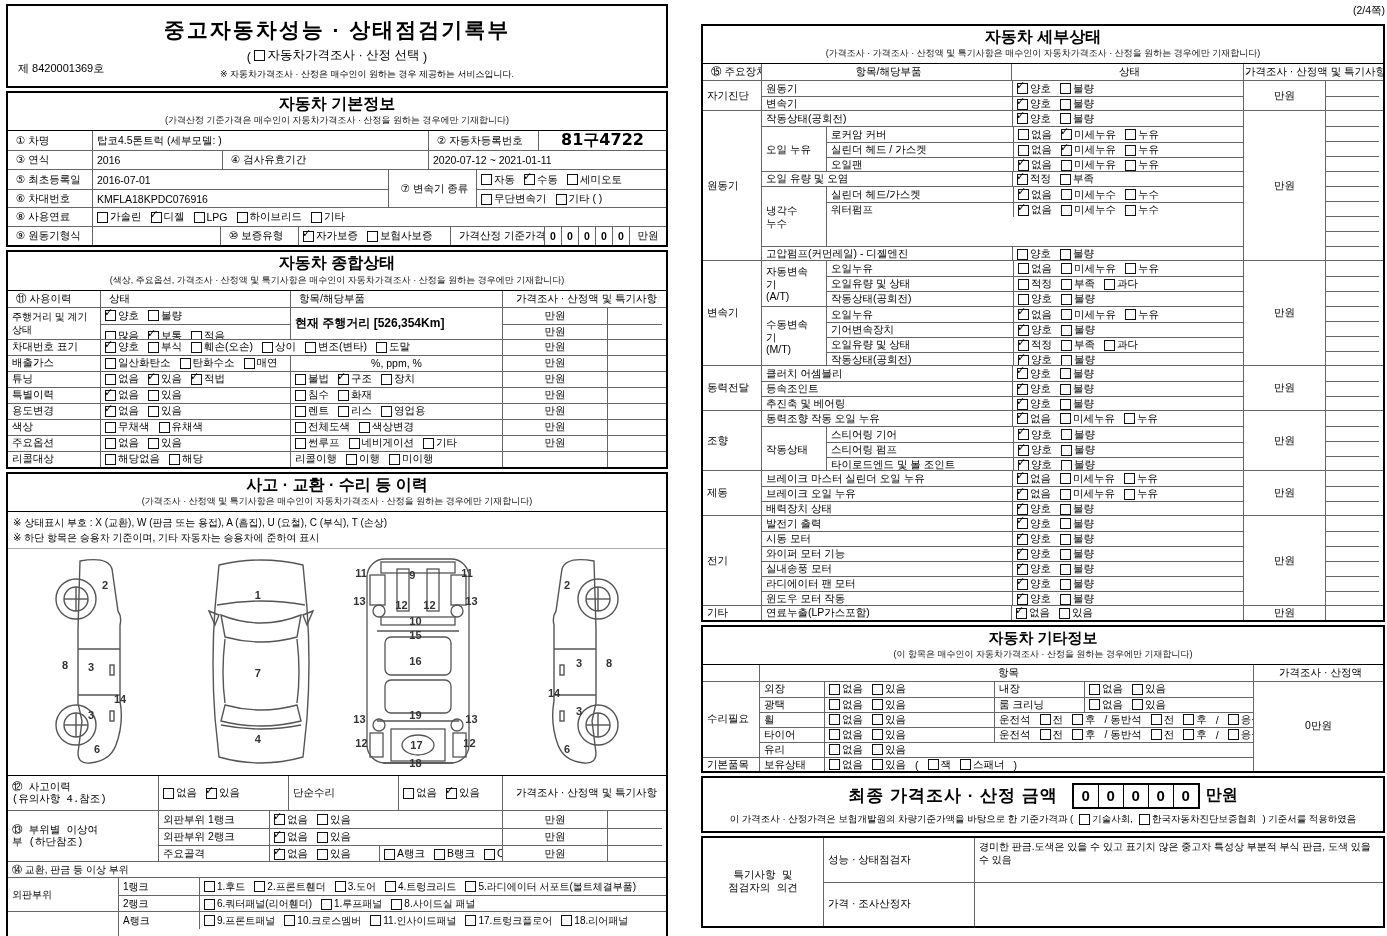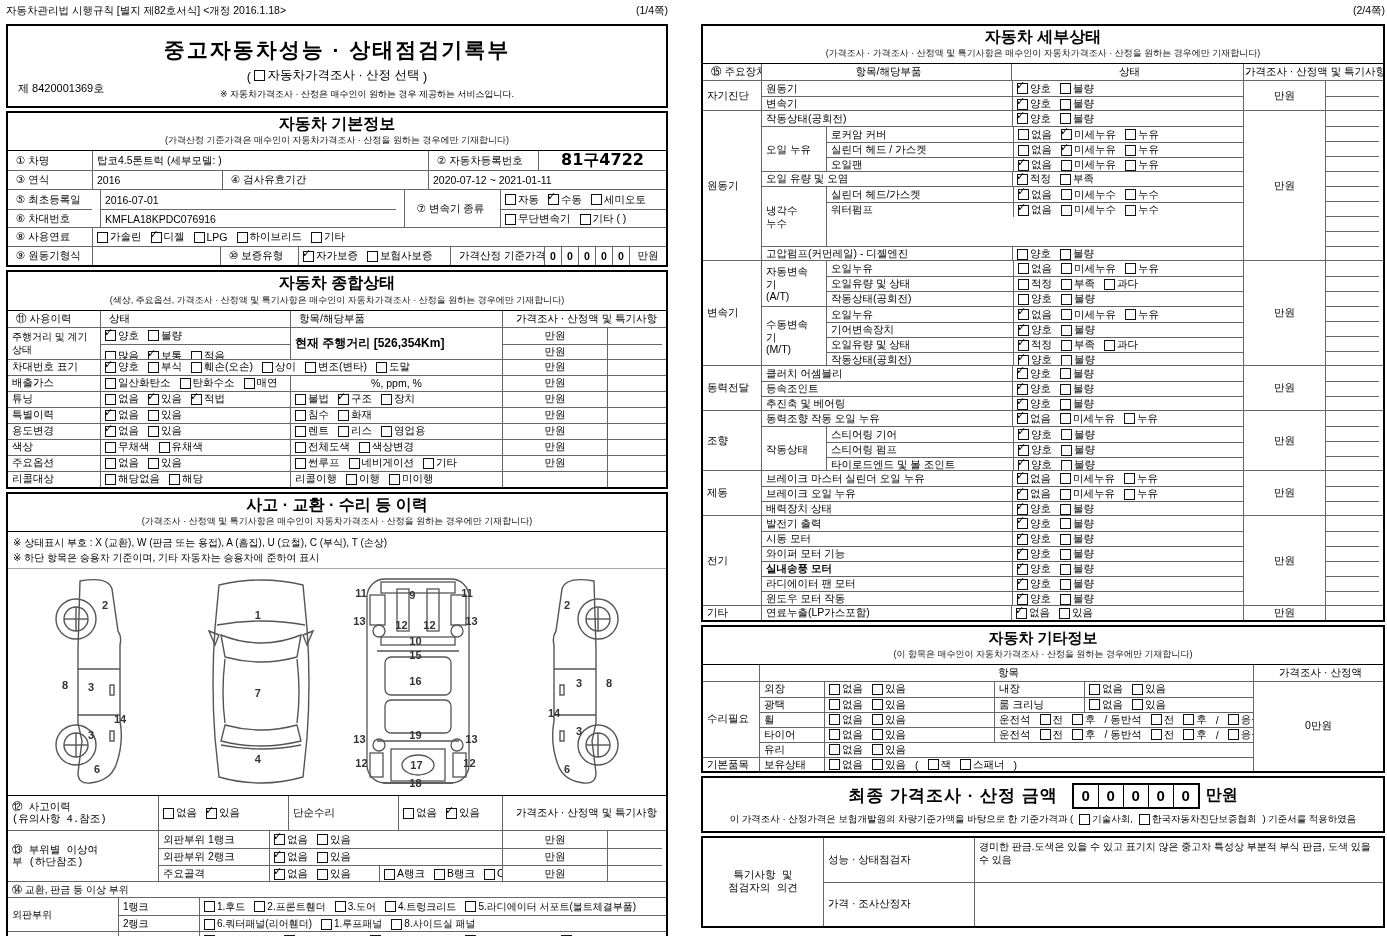--- a/index.html
+++ b/index.html
@@ -62,24 +62,20 @@
   .final-unit{font-weight:bold;font-size:16px;margin-left:-8px;}
   .final-note{font-size:9.5px;text-align:center;padding:1px 4px 5px 4px;display:flex;justify-content:center;flex-wrap:wrap;align-items:center;}
   .final-note .cb{margin-right:3px;margin-left:3px;}
 </style>
 </head>
 <body>
 
 <div id="canvas">
 
   <div class="page" id="pageL">
-    <div class="meta">
-      <span>자동차관리법 시행규칙 [별지 제82호서식] &lt;개정 2016.1.18&gt;</span>
-      <span class="pg">(1/4쪽)</span>
-    </div>
 
     <div class="box tbox" style="height:84px;">
       <div class="main-title">중고자동차성능 · 상태점검기록부</div>
       <div class="sub-line">
         <span>(</span>
         <span><span class="cb">
               <span class="bx"></span>
               <span>자동차가격조사 · 산정 선택</span>
             </span></span>
         <span>)</span>
@@ -113,21 +109,21 @@
             <div class="tc" style="width: 130px;">
               <span class="tx">2016</span>
             </div>
             <div class="tc lab" style="width: 206px;">
               <span class="tx">④ 검사유효기간</span>
             </div>
             <div class="tc" style="flex: 1 1 0px;">
               <span class="tx">2020-07-12 ~ 2021-01-11</span>
             </div>
           </div>
-          <div class="tr" style="height: 38px; gap: 8px;">
+          <div class="tr" style="height: 38px;">
             <div class="tc stack" style="width: 84px;">
               <div class="tr" style="height: 19px;">
                 <div class="tc lab" style="flex: 1 1 0px;">
                   <span class="tx">⑤ 최초등록일</span>
                 </div>
               </div>
               <div class="tr" style="height: 19px;">
                 <div class="tc lab" style="flex: 1 1 0px;">
                   <span class="tx">⑥ 차대번호</span>
                 </div>
@@ -1687,21 +1683,21 @@
                     <span class="bx ck"></span>
                     <span>양호</span>
                   </span>
                   <span class="cb">
                     <span class="bx"></span>
                     <span>불량</span>
                   </span>
                 </div>
               </div>
               <div class="tr" style="height: 15px;">
-                <div class="tc" style="width: 250px; font-weight: bold;">
+                <div class="tc" style="width: 250px;">
                   <span class="tx">실내송풍 모터</span>
                 </div>
                 <div class="tc" style="flex: 1 1 0px;">
                   <span class="cb">
                     <span class="bx ck"></span>
                     <span>양호</span>
                   </span>
                   <span class="cb">
                     <span class="bx"></span>
                     <span>불량</span>

